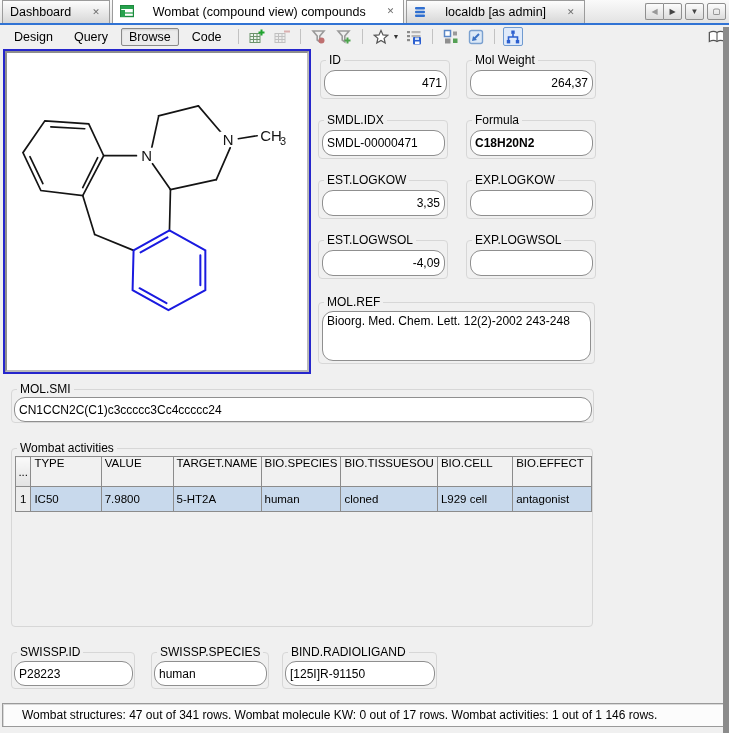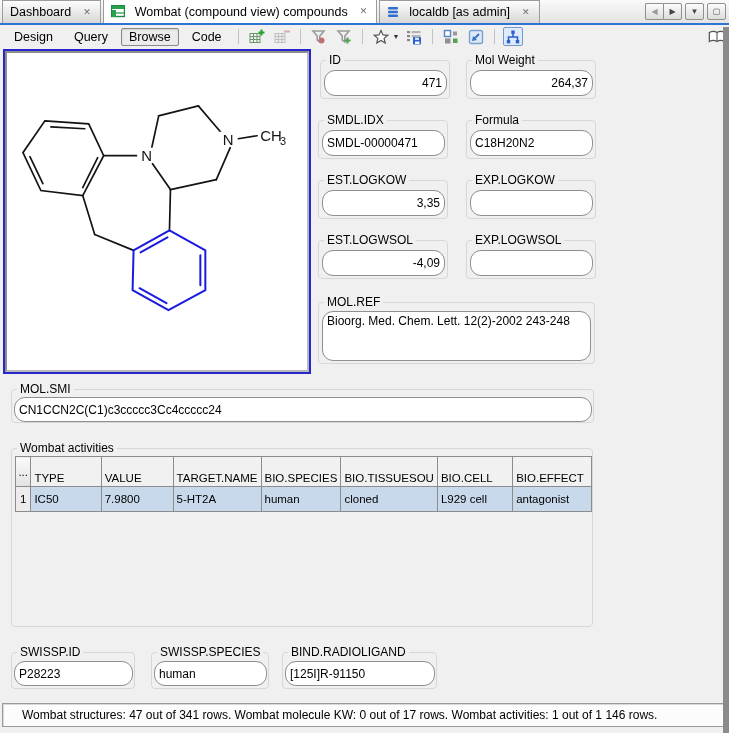--- a/index.html
+++ b/index.html
@@ -2,21 +2,21 @@
 <html><head>
 <meta charset="utf-8">
 <style>
   html,body{margin:0;padding:0;background:#e4e4e4;}
   .win{position:relative;width:729px;height:733px;background:#f0f0f0;
        font-family:"Liberation Sans",sans-serif;font-size:12px;color:#000;overflow:hidden;}
   
   .tabbar{position:absolute;left:0;top:0;width:729px;height:25px;padding-top:2px;
           background:linear-gradient(#fafafa,#e3e3e3);border-bottom:2px solid #3173d4;
           display:flex;align-items:flex-end;box-sizing:border-box;}
-  .tab{height:23px;display:inline-flex;align-items:center;gap:10px;padding:0 7px;
+  .tab{height:23px;display:inline-flex;align-items:center;gap:19px;padding:0 7px;
        background:linear-gradient(#fdfdfd,#d7d7d7);border:1px solid #9b9b9b;border-bottom:none;
        margin-left:2px;font-size:12.5px;white-space:nowrap;cursor:default;box-sizing:border-box;}
   .tab.active{background:#fff;height:24px;}
   .tclose{color:#6e6e6e;font-size:9px;border:1px solid transparent;padding:0 1px;line-height:9px;}
   .tab .ticon{display:inline-flex;}
   .navbtns{margin-left:auto;align-self:flex-start;margin-top:1px;display:flex;gap:3px;padding-right:3px;}
   .navbtn{width:17px;height:15px;border:1px solid #8f8f8f;background:linear-gradient(#fcfcfc,#dcdcdc);
           font-size:8px;color:#444;display:flex;align-items:center;justify-content:center;border-radius:2px;}
   .navpair{display:flex;}
   .navpair .navbtn:first-child{border-right:none;border-radius:2px 0 0 2px;color:#999;}
@@ -45,21 +45,21 @@
   .group{position:absolute;border:1px solid #d7d7d7;border-radius:4px;box-sizing:border-box;}
   .glabel{position:absolute;top:-8px;left:5px;background:#f0f0f0;padding:0 3px;font-size:12px;white-space:nowrap;}
   .fld{position:absolute;border:1px solid #8f8f8f;background:#fff;font-family:"Liberation Sans",sans-serif;
        font-size:12px;padding:0 4px;box-sizing:border-box;border-radius:11px;}
   .fld.num{text-align:right;}
   textarea.fld{resize:none;padding:2px 4px;overflow:hidden;}
   
   .acttable{position:absolute;left:3px;top:7px;border-collapse:collapse;table-layout:fixed;}
   .acttable th,.acttable td{border:1px solid #8c8c8c;font-weight:normal;font-size:11.5px;
        padding:2px 3px;overflow:hidden;white-space:nowrap;text-align:left;box-sizing:border-box;}
-  .acttable th{background:#f1f1f1;height:30px;vertical-align:top;padding-top:15px;}
+  .acttable th{background:#f1f1f1;height:30px;vertical-align:top;padding-top:0;}
   .acttable td{background:#c8d9ec;height:25px;}
   .corner{width:16px;background:linear-gradient(#fafafa,#e2e2e2)!important;text-align:center!important;
           vertical-align:middle!important;padding:0!important;font-weight:bold;}
   .rownum{width:16px;background:#ececec!important;font-weight:bold;text-align:center!important;}
   
   .statusbar{position:absolute;left:2px;top:657px;width:725px;height:24px;background:#fcfcfc;
              border:1px solid #9a9a9a;box-shadow:inset 1px 1px 0 #d9d9d9;box-sizing:border-box;
              display:flex;align-items:center;padding-left:19px;font-size:12px;white-space:nowrap;}
 </style>
 </head>
@@ -243,21 +243,21 @@
       <span class="glabel">Mol Weight</span>
       <input class="fld num" style="left: 3px; top: 9px; width: 123px; height: 26px;" value="264,37">
     </div>
 
     <div class="group" style="left:318px;top:74px;width:130px;height:39px">
       <span class="glabel">SMDL.IDX</span>
       <input class="fld" style="left: 3px; top: 9px; width: 123px; height: 26px;" value="SMDL-00000471">
     </div>
     <div class="group" style="left:466px;top:74px;width:130px;height:39px">
       <span class="glabel">Formula</span>
-      <input class="fld" style="left: 3px; top: 9px; width: 123px; height: 26px;" value="C18H20N2">
+      <input class="fld" style="left: 3px; top: 9px; width: 123px; height: 26px; font-weight: bold;" value="C18H20N2">
     </div>
 
     <div class="group" style="left:318px;top:134px;width:130px;height:39px">
       <span class="glabel">EST.LOGKOW</span>
       <input class="fld num" style="left: 3px; top: 9px; width: 123px; height: 26px;" value="3,35">
     </div>
     <div class="group" style="left:466px;top:134px;width:130px;height:39px">
       <span class="glabel">EXP.LOGKOW</span>
       <input class="fld num" style="left: 3px; top: 9px; width: 123px; height: 26px;" value="">
     </div>

